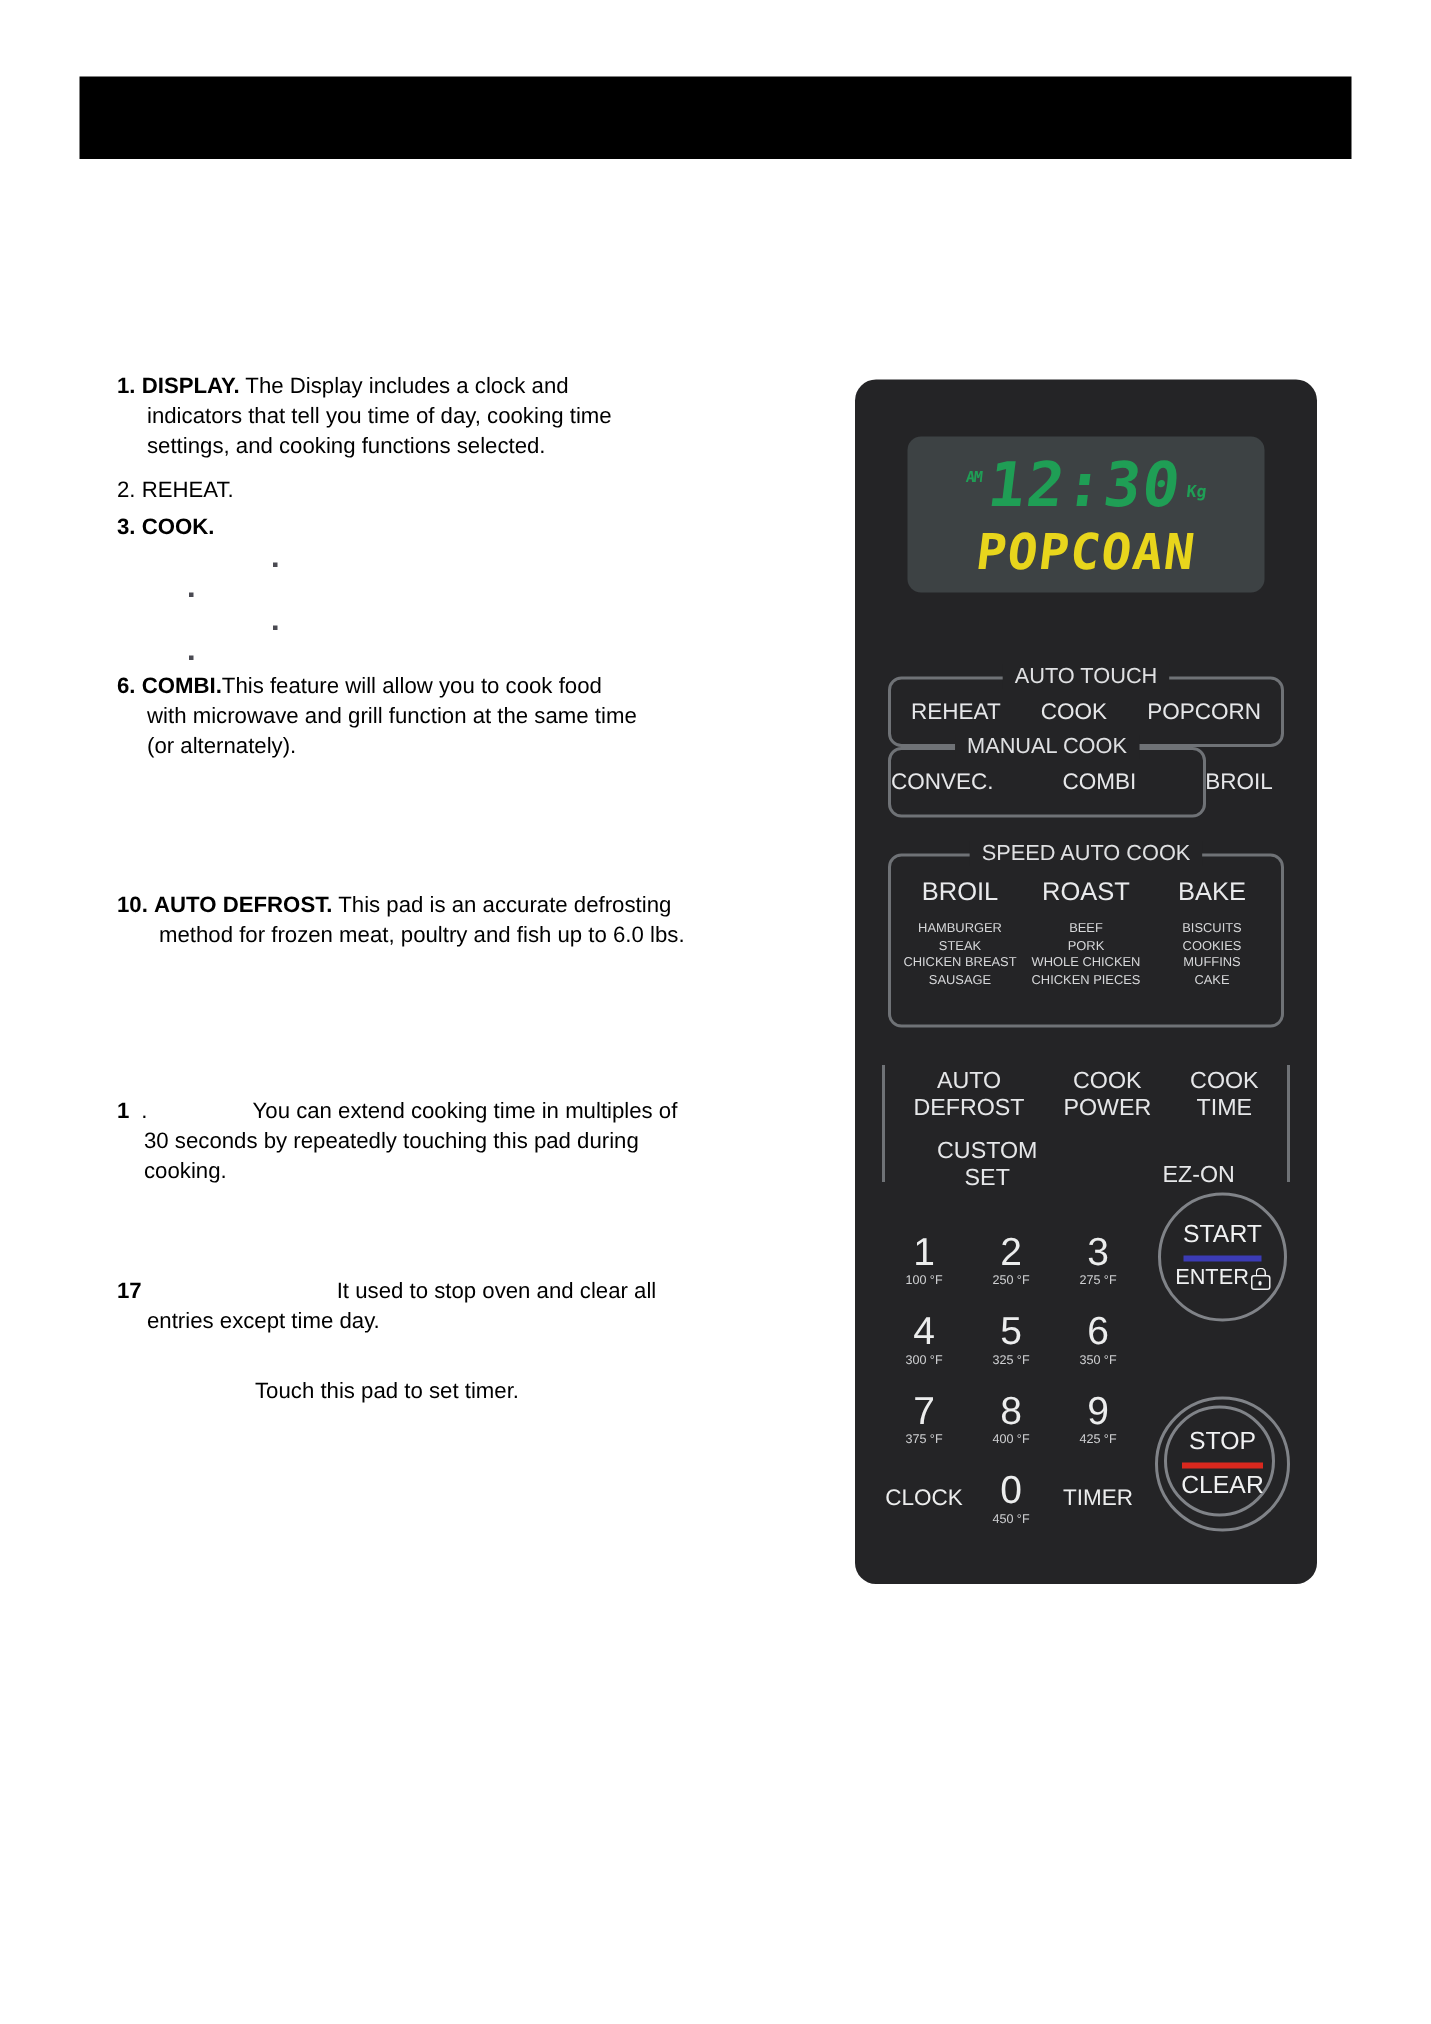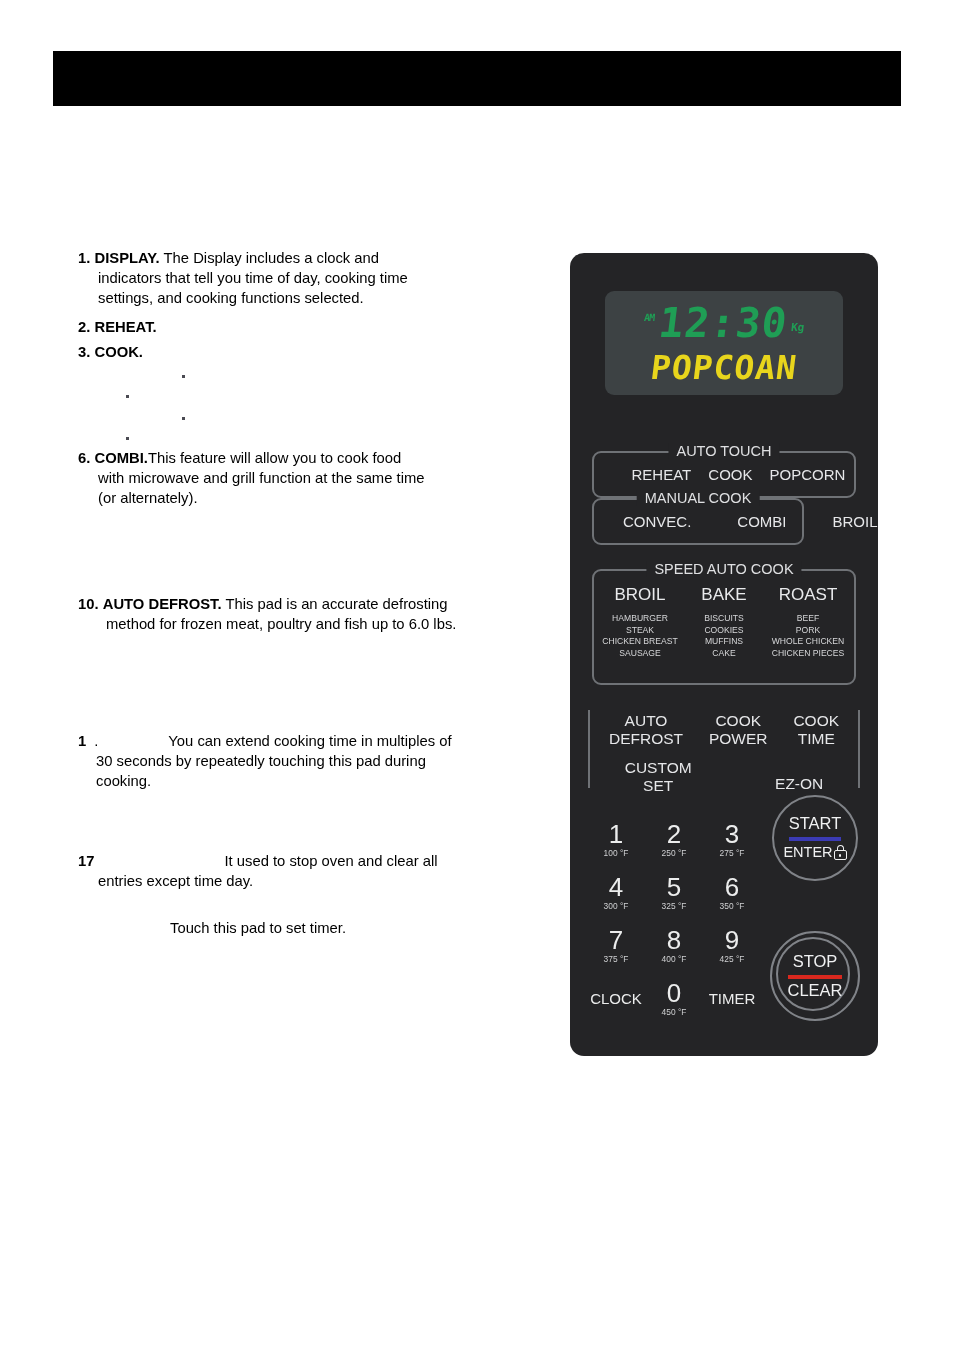--- a/index.html
+++ b/index.html
@@ -39,21 +39,21 @@
   }
 
   .entry { font-size: 14.8px; line-height: 20.2px; color: #000; }
   .entry .lead { font-weight: bold; }
   .entry .body { font-weight: normal; }
 
   .e-display { position: absolute; left: 0; top: 0; width: 370px; }
   .e-display .hang { display: block; padding-left: 20px; text-indent: -20px; }
   .e-display .cont { display: block; padding-left: 20px; }
 
-  .e-reheat { position: absolute; left: 0; top: 69px; font-weight: bold; }
+  .e-reheat { position: absolute; left: 0; top: 69px; font-weight: normal; }
   .e-cook   { position: absolute; left: 0; top: 94px; font-weight: bold; }
 
   .dot {
     position: absolute;
     width: 3px; height: 3px;
     background: #4a4a52;
   }
   .dot-a { left: 104px; top: 127px; }
   .dot-b { left: 48px;  top: 147px; }
   .dot-c { left: 104px; top: 169px; }
@@ -170,21 +170,20 @@
     color: #dfe0e2;
     font-size: 14.5px;
     white-space: nowrap;
   }
   .grp-row {
     position: absolute;
     left: 0; right: 0;
     display: flex;
     justify-content: space-around;
     align-items: center;
-    padding-left: 29px;
   }
   .grp-btn {
     color: #e6e7e9;
     font-size: 15px;
     white-space: nowrap;
   }
 
   .grp-auto-touch { left: 22px; top: 174px; width: 264px; height: 47px; margin-top: 24px; }
   .grp-auto-touch .grp-row { top: 13px; }
 
@@ -472,32 +471,32 @@
       <div class="grp-title">SPEED AUTO COOK</div>
       <div class="speed-cols">
         <div class="speed-col">
           <div class="speed-head">BROIL</div>
           <div class="speed-item">HAMBURGER</div>
           <div class="speed-item">STEAK</div>
           <div class="speed-item">CHICKEN BREAST</div>
           <div class="speed-item">SAUSAGE</div>
         </div>
         <div class="speed-col">
+          <div class="speed-head">ROAST</div>
+          <div class="speed-item">BEEF</div>
+          <div class="speed-item">PORK</div>
+          <div class="speed-item">WHOLE CHICKEN</div>
+          <div class="speed-item">CHICKEN PIECES</div>
+        </div>
+        <div class="speed-col">
           <div class="speed-head">BAKE</div>
           <div class="speed-item">BISCUITS</div>
           <div class="speed-item">COOKIES</div>
           <div class="speed-item">MUFFINS</div>
           <div class="speed-item">CAKE</div>
-        </div>
-        <div class="speed-col">
-          <div class="speed-head">ROAST</div>
-          <div class="speed-item">BEEF</div>
-          <div class="speed-item">PORK</div>
-          <div class="speed-item">WHOLE CHICKEN</div>
-          <div class="speed-item">CHICKEN PIECES</div>
         </div>
       </div>
     </div>
 
     <div class="fn-zone">
       <div class="fn-rule fn-rule-l"></div>
       <div class="fn-rule fn-rule-r"></div>
       <div class="fn-row-a">
         <div class="fn-btn">
           <div>AUTO</div>

